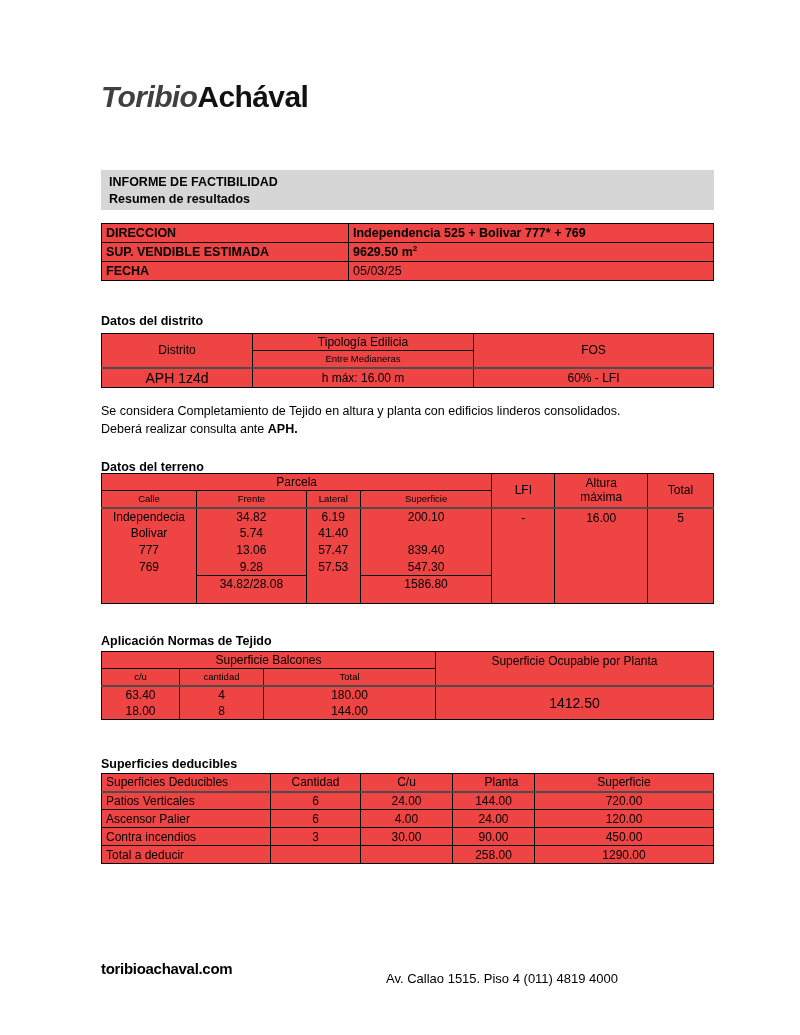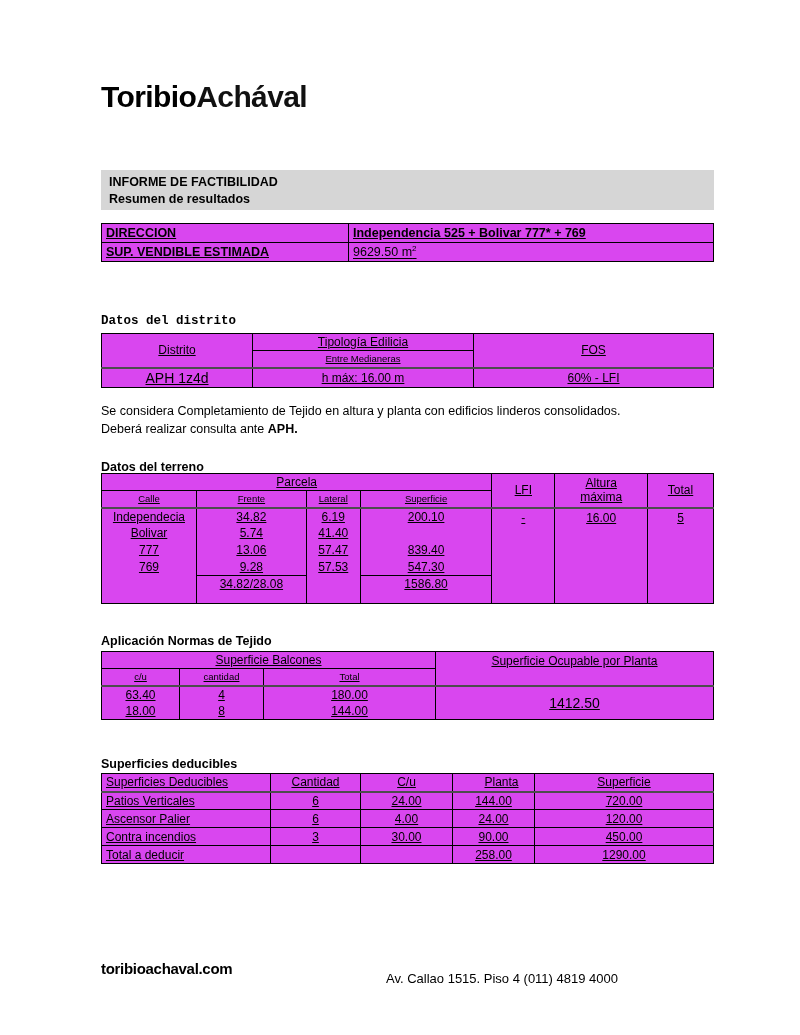--- a/index.html
+++ b/index.html
@@ -18,21 +18,21 @@
   
   #logo {
     position: absolute;
     left: 101px; top: 82px;
     font-size: 30px;
     font-weight: bold;
     letter-spacing: -0.6px;
     white-space: nowrap;
     line-height: 1;
   }
-  #logo .red   { color: #000000; }
+  #logo .red   { color: #404040; font-style: italic; }
   #logo .black { color: #111111; }
 
   
   #title-band {
     position: absolute;
     left: 101px; top: 170px;
     width: 613px; height: 40px;
     background: #d6d6d6;
     padding: 4px 8px 0 8px;
   }
@@ -40,22 +40,21 @@
     font-size: 12.5px;
     font-weight: bold;
     line-height: 17px;
   }
 
   
   table.doc {
     position: absolute;
     border-collapse: collapse;
     font-size: 12px;
-    background: #d946ef;
-    text-decoration: underline;
+    background: #ef4444;
   }
   table.doc td, table.doc th {
     border: 1px solid #000;
     padding: 1px 4px;
     font-weight: normal;
     vertical-align: middle;
   }
   .ctr { text-align: center; }
   .lft { text-align: left; }
   .b   { font-weight: bold; margin-top: 32px; }
@@ -74,21 +73,21 @@
   #tbl-header tr:last-child td.v { font-weight: normal; }
   sup { font-size: 8px; vertical-align: super; }
 
   
   .sect-head {
     position: absolute;
     left: 101px;
     font-size: 12.5px;
     font-weight: bold;
   }
-  #h-distrito { top: 314px; font-family: Liberation Mono, monospace; }
+  #h-distrito { top: 314px; }
   #h-terreno  { top: 460px; }
   #h-tejido   { top: 634px; }
   #h-deduc    { top: 757px; }
 
   
   #tbl-distrito { left: 101px; top: 333px; width: 613px; }
   #tbl-distrito td { height: 17px; }
   #tbl-distrito .c1 { width: 151px; }
   #tbl-distrito .c2 { width: 221px; }
 
@@ -156,20 +155,24 @@
 <table class="doc" id="tbl-header">
   <tbody>
     <tr>
       <td class="k lft">DIRECCION</td>
       <td class="v lft">Independencia 525 + Bolivar 777* + 769</td>
     </tr>
     <tr>
       <td class="k lft">SUP. VENDIBLE ESTIMADA</td>
       <td class="v lft"><span>9629.50 m</span><sup>2</sup></td>
     </tr>
+    <tr>
+      <td class="k lft">FECHA</td>
+      <td class="v lft">05/03/25</td>
+    </tr>
   </tbody>
 </table>
 
 <div class="sect-head" id="h-distrito">Datos del distrito</div>
 
 <table class="doc" id="tbl-distrito">
   <tbody>
     <tr>
       <td class="ctr c1" rowspan="2">Distrito</td>
       <td class="ctr c2 nb-bot">Tipología Edilicia</td>

